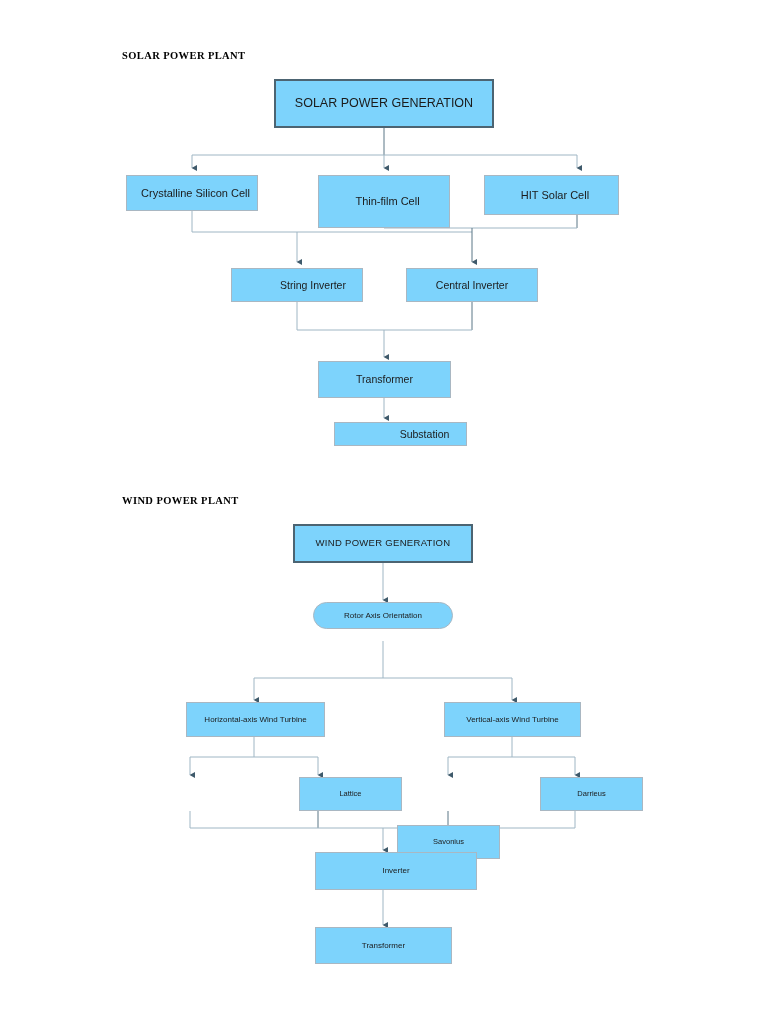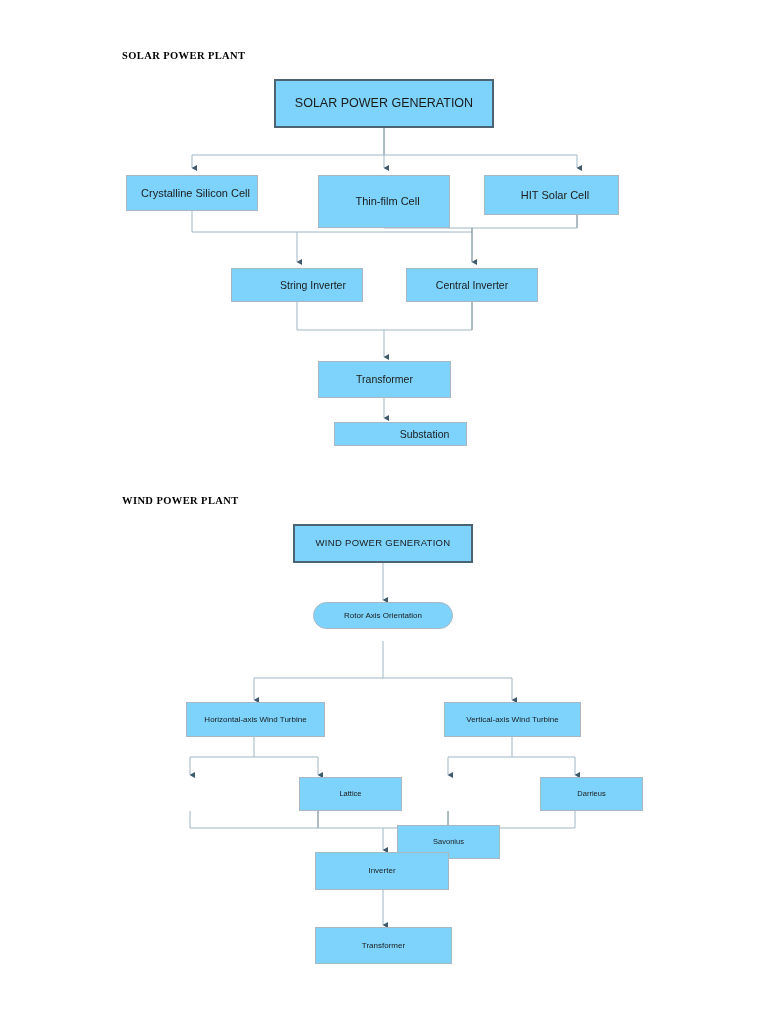--- a/index.html
+++ b/index.html
@@ -165,17 +165,17 @@
 
   <div class="node t-wind" style="left:444px; top:702px; width:137px; height:35px;">Vertical-axis Wind Turbine</div>
 
 
   <div class="node t-wind-sm" style="left:267px; top:777px; width:103px; height:34px;margin-left:32px;">Lattice</div>
 
   <div class="node t-wind-sm" style="left:397px; top:777px; width:103px; height:34px;margin-top:48px;">Savonius</div>
 
   <div class="node t-wind-sm" style="left:524px; top:777px; width:103px; height:34px;margin-left:16px;">Darrieus</div>
 
-  <div class="node t-wind" style="left:315px; top:852px; width:134px; height:38px;">Inverter</div>
+  <div class="node t-wind" style="left:315px; top:852px; width:162px; height:38px;">Inverter</div>
 
   <div class="node t-wind" style="left:315px; top:927px; width:137px; height:37px;">Transformer</div>
 
 </div>
 
 </body></html>

